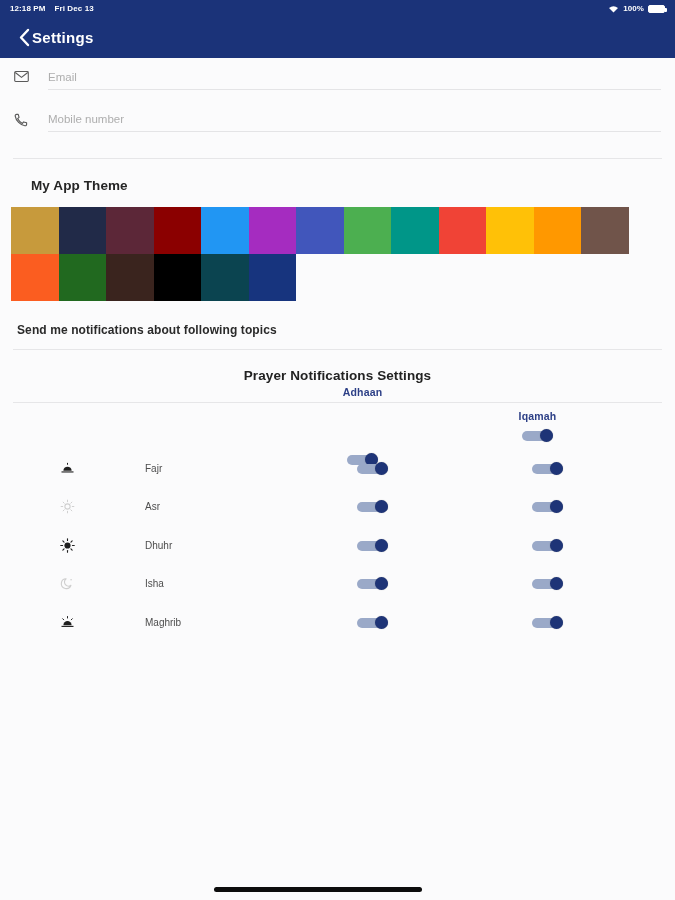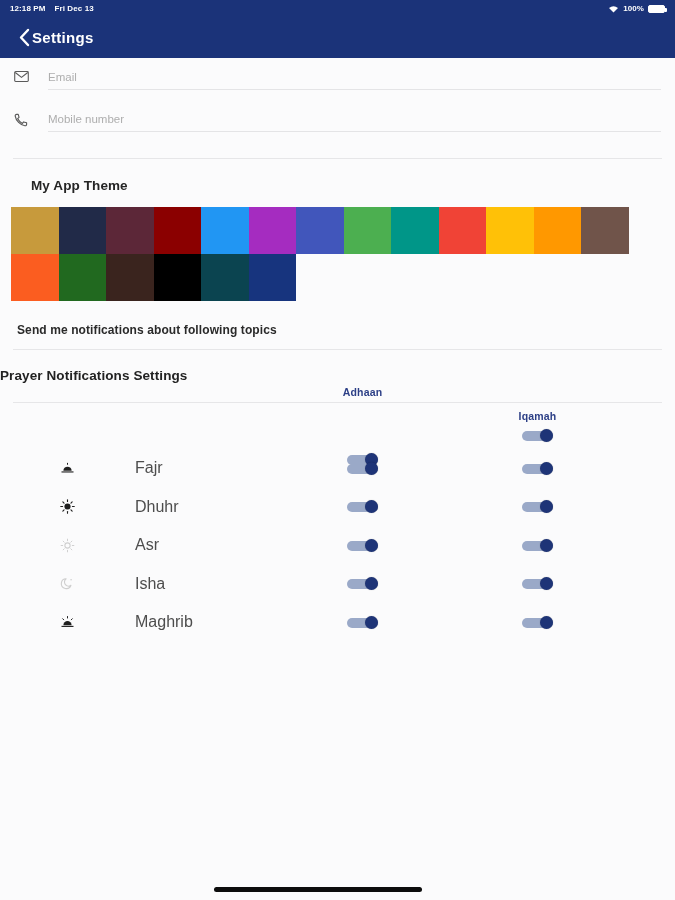--- a/index.html
+++ b/index.html
@@ -170,21 +170,21 @@
   
   .topic-row {
     padding: 22px 0 12px 17px;
     font-size: 12px;
     font-weight: bold;
     color: #2a2a2a;
     letter-spacing: 0.1px;
   }
 
   .prayer-heading {
-    text-align: left;
+    text-align: center;
     font-size: 13.5px;
     font-weight: bold;
     color: #222222;
     padding: 18px 0 19px 0;
     letter-spacing: 0.1px;
   }
 
   
   .ptable {
     width: 100%;
@@ -206,22 +206,23 @@
     margin-bottom: 7px;
     letter-spacing: 0.2px;
   }
 
   .prow {
     display: flex;
     align-items: center;
     height: 38.5px;
   }
   .prow .col-name {
-    font-size: 16px;
+    font-size: 10px;
     color: #4d4d4d;
+    margin-left: 10px;
   }
   .prow .col-adh, .prow .col-iqa {
     justify-content: center;
   }
 
   
   .toggle {
     position: relative;
     width: 31px;
     height: 13px;
@@ -381,20 +382,50 @@
             <div class="col-iqa">
               <div class="toggle">
     <div class="track"></div>
     <div class="knob"></div>
               </div>
             </div>
           </div>
           <div class="prow">
             <div class="col-icon">
               <svg width="15" height="15" viewBox="0 0 20 20">
+                <circle cx="10" cy="10" r="3.5" fill="none" stroke="#cfcfcf" stroke-width="1.4"></circle>
+      <g stroke="#cfcfcf" stroke-width="1.3" stroke-linecap="round">
+      <line x1="10" y1="1.5" x2="10" y2="3.6"></line>
+                  <line x1="10" y1="16.4" x2="10" y2="18.5"></line>
+      <line x1="1.5" y1="10" x2="3.6" y2="10"></line>
+                  <line x1="16.4" y1="10" x2="18.5" y2="10"></line>
+      <line x1="4.2" y1="4.2" x2="5.6" y2="5.6"></line>
+                  <line x1="14.4" y1="14.4" x2="15.8" y2="15.8"></line>
+      <line x1="15.8" y1="4.2" x2="14.4" y2="5.6"></line>
+                  <line x1="5.6" y1="14.4" x2="4.2" y2="15.8"></line>
+                </g>
+              </svg>
+            </div>
+            <div class="col-name">Asr</div>
+            <div class="col-adh">
+              <div class="toggle">
+    <div class="track"></div>
+    <div class="knob"></div>
+              </div>
+            </div>
+            <div class="col-iqa">
+              <div class="toggle">
+    <div class="track"></div>
+    <div class="knob"></div>
+              </div>
+            </div>
+          </div>
+          <div class="prow">
+            <div class="col-icon">
+              <svg width="15" height="15" viewBox="0 0 20 20">
                 <circle cx="10" cy="10" r="4.1" fill="#1f1f1f"></circle>
       <g stroke="#1f1f1f" stroke-width="1.5" stroke-linecap="round">
       <line x1="10" y1="1" x2="10" y2="3.4"></line>
                   <line x1="10" y1="16.6" x2="10" y2="19"></line>
       <line x1="1" y1="10" x2="3.4" y2="10"></line>
                   <line x1="16.6" y1="10" x2="19" y2="10"></line>
       <line x1="3.8" y1="3.8" x2="5.4" y2="5.4"></line>
                   <line x1="14.6" y1="14.6" x2="16.2" y2="16.2"></line>
       <line x1="16.2" y1="3.8" x2="14.6" y2="5.4"></line>
                   <line x1="5.4" y1="14.6" x2="3.8" y2="16.2"></line>
@@ -411,50 +442,20 @@
             <div class="col-iqa">
               <div class="toggle">
     <div class="track"></div>
     <div class="knob"></div>
               </div>
             </div>
           </div>
           <div class="prow">
             <div class="col-icon">
               <svg width="15" height="15" viewBox="0 0 20 20">
-                <circle cx="10" cy="10" r="3.5" fill="none" stroke="#cfcfcf" stroke-width="1.4"></circle>
-      <g stroke="#cfcfcf" stroke-width="1.3" stroke-linecap="round">
-      <line x1="10" y1="1.5" x2="10" y2="3.6"></line>
-                  <line x1="10" y1="16.4" x2="10" y2="18.5"></line>
-      <line x1="1.5" y1="10" x2="3.6" y2="10"></line>
-                  <line x1="16.4" y1="10" x2="18.5" y2="10"></line>
-      <line x1="4.2" y1="4.2" x2="5.6" y2="5.6"></line>
-                  <line x1="14.4" y1="14.4" x2="15.8" y2="15.8"></line>
-      <line x1="15.8" y1="4.2" x2="14.4" y2="5.6"></line>
-                  <line x1="5.6" y1="14.4" x2="4.2" y2="15.8"></line>
-                </g>
-              </svg>
-            </div>
-            <div class="col-name">Asr</div>
-            <div class="col-adh">
-              <div class="toggle">
-    <div class="track"></div>
-    <div class="knob"></div>
-              </div>
-            </div>
-            <div class="col-iqa">
-              <div class="toggle">
-    <div class="track"></div>
-    <div class="knob"></div>
-              </div>
-            </div>
-          </div>
-          <div class="prow">
-            <div class="col-icon">
-              <svg width="15" height="15" viewBox="0 0 20 20">
                 <path d="M14.6 12.4 A6.6 6.6 0 1 1 8.2 3.6 A5.4 5.4 0 0 0 14.6 12.4 Z" fill="none" stroke="#cfcfcf" stroke-width="1.5" stroke-linejoin="round"></path>
       <circle cx="14.8" cy="5" r="1.1" fill="#cfcfcf"></circle>
               </svg>
             </div>
             <div class="col-name">Isha</div>
             <div class="col-adh">
               <div class="toggle">
     <div class="track"></div>
     <div class="knob"></div>
               </div>

